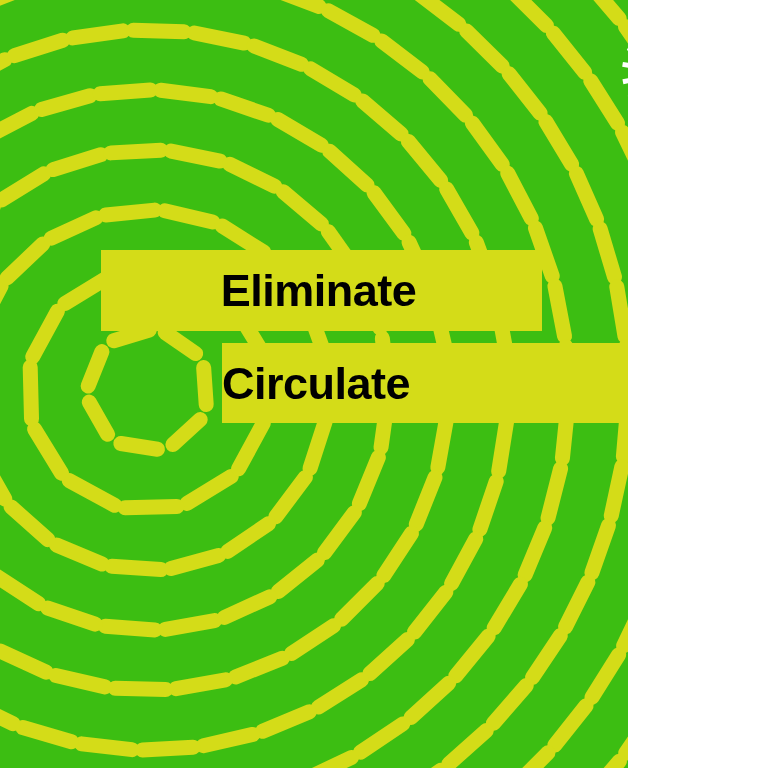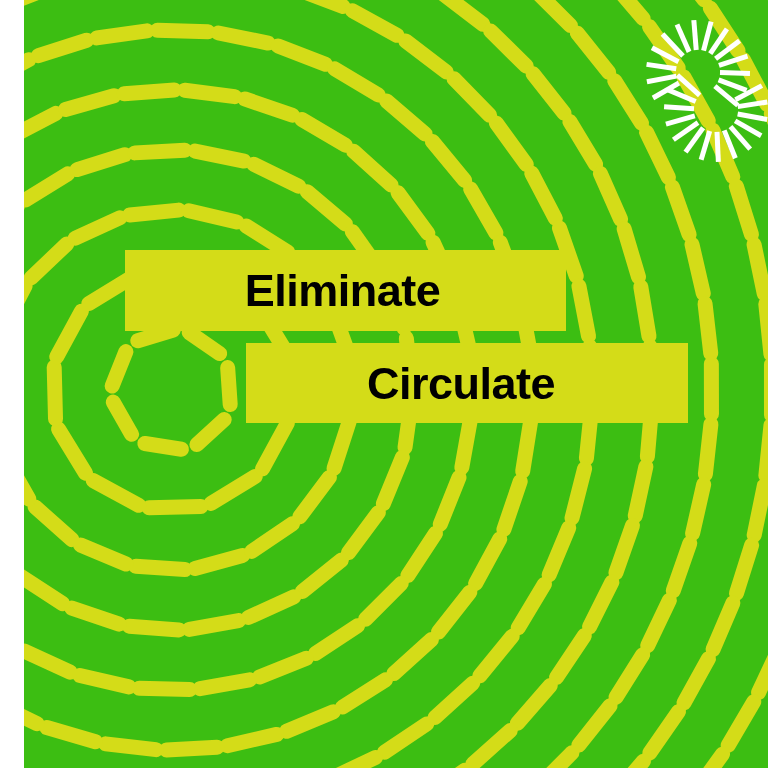--- a/index.html
+++ b/index.html
@@ -3,26 +3,25 @@
 <meta charset="utf-8">
 <title>Eliminate Circulate Regenerate</title>
 <style>
   html, body {
     margin: 0;
     padding: 0;
     background: #ffffff;
   }
   #poster {
     position: relative;
-    width: 744px;
+    width: 628px;
     height: 768px;
     overflow: hidden;
     background: #3CBE12;
     font-family: "Liberation Sans", sans-serif;
-    margin-left: 24px;
   }
   #pattern-layer {
     position: absolute;
     inset: 0;
     width: 768px;
     height: 768px;
   }
   #logo-layer {
     position: absolute;
     left: 604px;
@@ -56,21 +55,20 @@
     width: 441px;
     height: 81px;
     justify-content: center;
     padding-right: 6px;
   }
   #box-circulate {
     left: 222px;
     top: 343px;
     width: 442px;
     height: 80px;
-    justify-content: center;
     padding-right: 12px;
   }
   #box-regenerate {
     left: 323px;
     top: 437px;
     width: 441px;
     height: 80px;
     justify-content: center;
     padding-right: 26px;
   }

